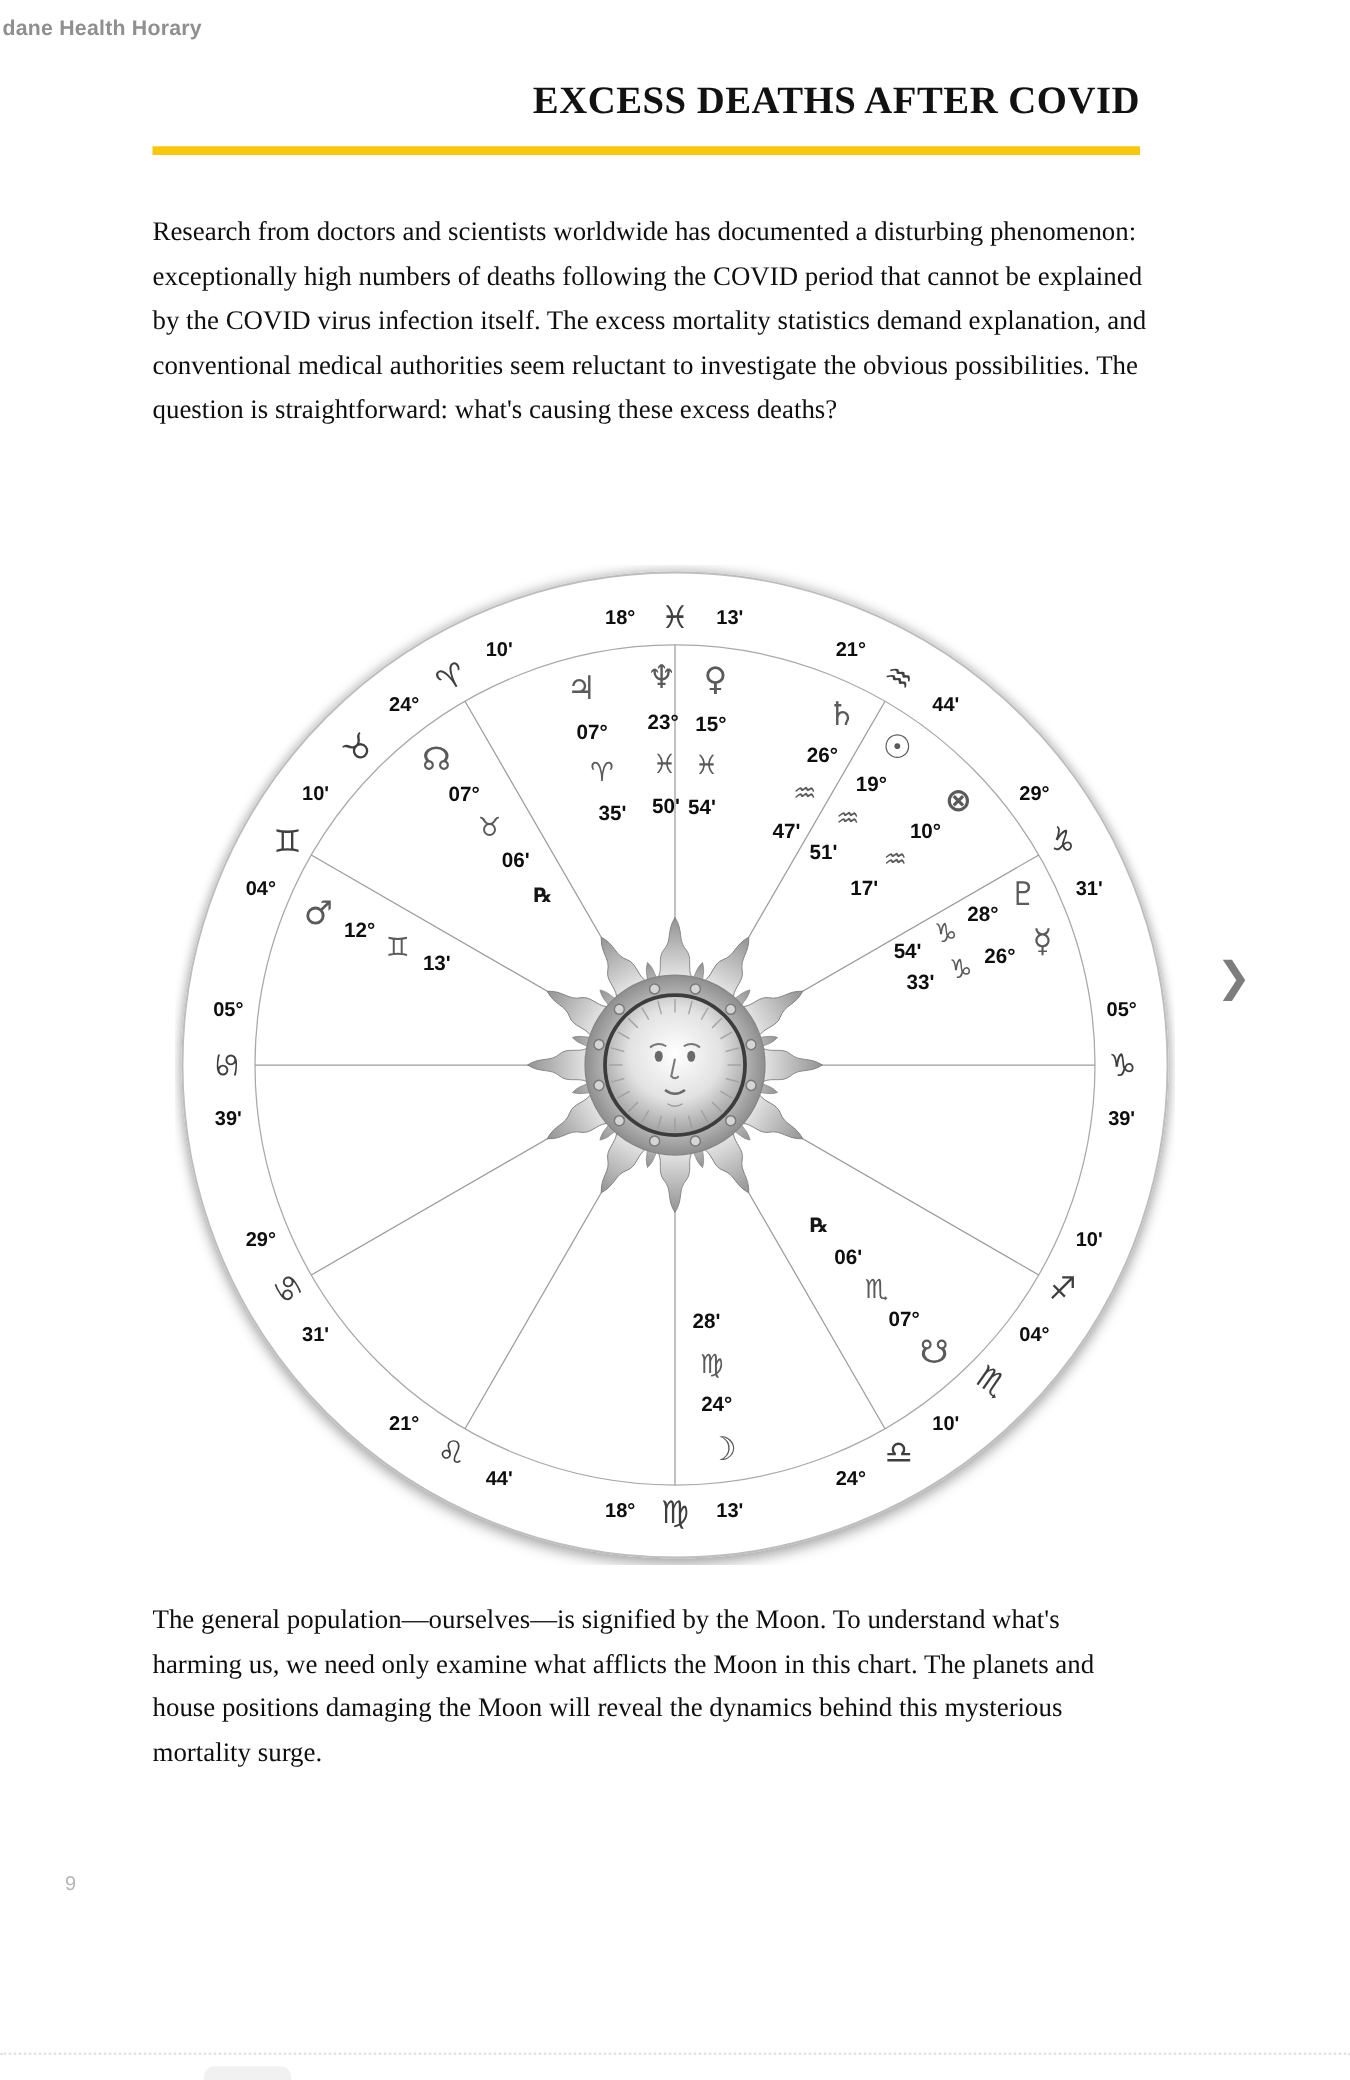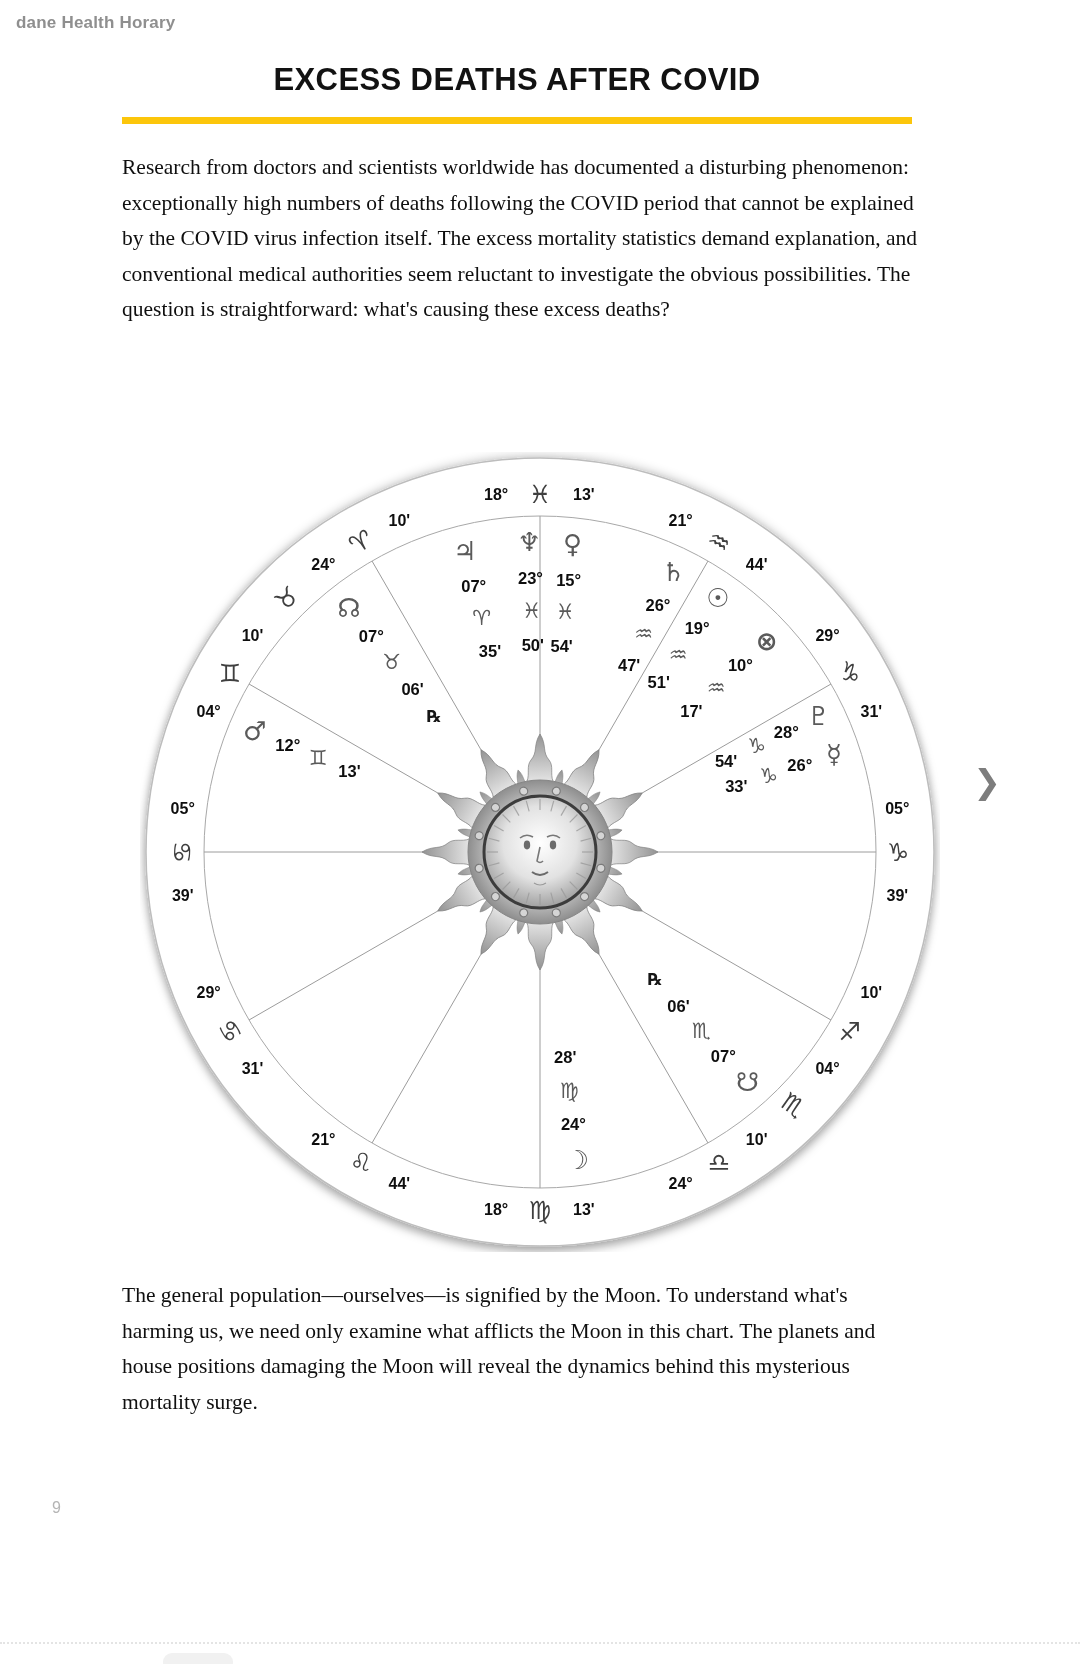--- a/index.html
+++ b/index.html
@@ -1,37 +1,37 @@
 <!DOCTYPE html>
 <html><head>
 <meta charset="utf-8">
 <style>
   html,body{margin:0;padding:0}
   body{
     width:1080px;height:1664px;position:relative;background:#ffffff;
     overflow:hidden;font-family:"Liberation Serif",serif;
   }
   .site-label{
-    position:absolute;left:16px;top:13px;
+    position:absolute;left:2px;top:13px;
     font-family:"Liberation Sans",sans-serif;font-weight:bold;font-size:17px;
     color:#8f8f8f;letter-spacing:.2px;white-space:nowrap;
   }
   .page-title{
     position:absolute;left:122px;top:62px;width:790px;margin:0;
-    text-align:center;font-family:Liberation Sans, sans-serif;font-weight:bold;
+    text-align:right;font-family:Liberation Serif, serif;font-weight:bold;
     font-size:31px;color:#121212;letter-spacing:.4px;
   }
   .title-divider{
     position:absolute;left:122px;top:117px;width:790px;height:7px;
   }
   .para{
     position:absolute;left:122px;width:800px;margin:0;
     font-size:21.5px;line-height:35.6px;color:#0f0f0f;
   }
-  #p1{top:150px}
+  #p1{top:168px}
   #p2{top:1278px}
   .chart-figure{position:absolute;left:140px;top:452px;width:800px;height:800px;margin:0}
   .page-number{
     position:absolute;left:52px;top:1499px;
     font-family:"Liberation Sans",sans-serif;font-size:16px;color:#b5b5b5;
   }
   .next-btn{
     position:absolute;left:967px;top:753px;width:40px;height:56px;
     display:flex;align-items:center;justify-content:center;
     font-family:"DejaVu Sans",sans-serif;font-size:33px;color:#7d7d7d;

